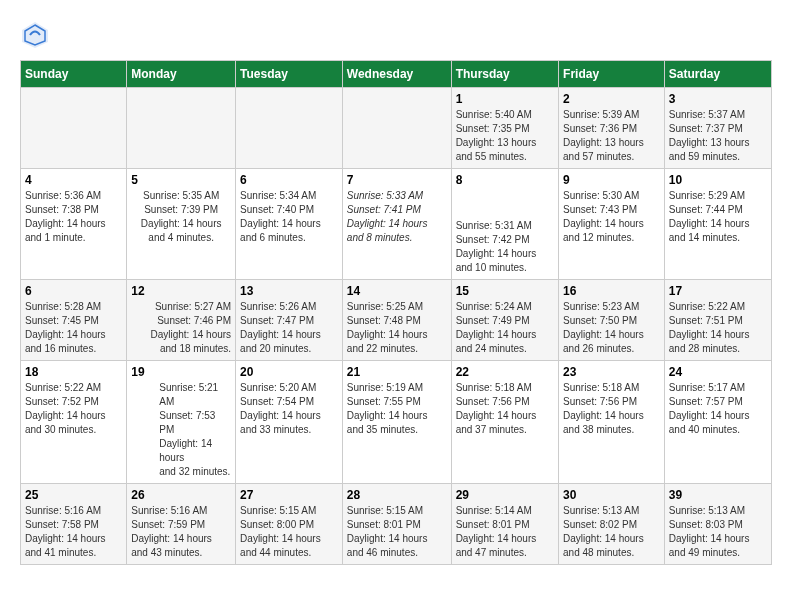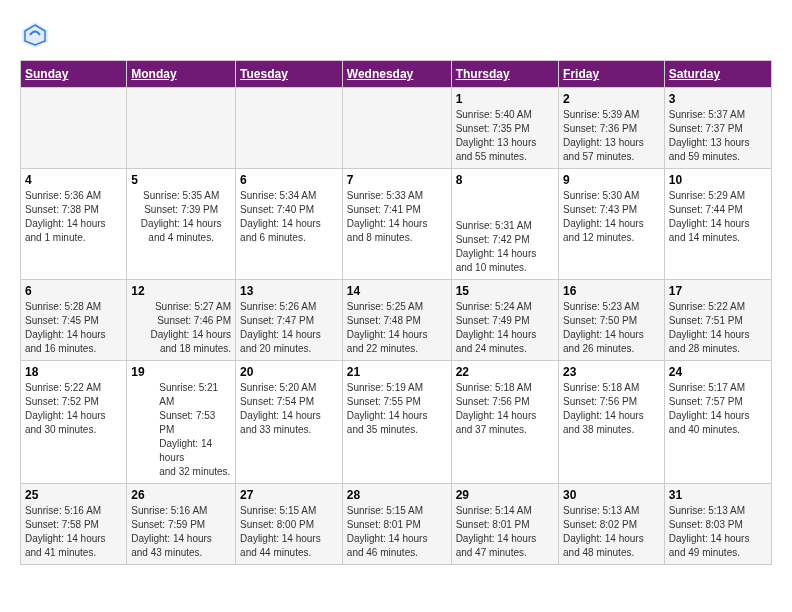--- a/index.html
+++ b/index.html
@@ -83,22 +83,21 @@
       color: #333;
       line-height: 1.4;
     }
     tr:nth-child(odd) td {
       background-color: #f5f5f5;
     }
     tr:nth-child(even) td {
       background-color: #fff;
     }
     .calendar-table thead tr th {
-      background-color: #701a75;
-      text-decoration: underline;
+      background-color: #15803d;
     }
   </style>
 </head>
 <body>
 
 <div class="header">
   <div class="logo">
     <svg class="logo-icon" viewBox="0 0 30 30">
       <polygon points="15,2 28,10 28,22 15,28 2,22 2,10" fill="#3a7bd5" opacity="0.15"></polygon>
       <polygon points="15,5 25,11 25,21 15,25 5,21 5,11" fill="none" stroke="#3a7bd5" stroke-width="1.5"></polygon>
@@ -172,21 +171,21 @@
         </td>
         <td>
           <div class="day-number">6</div>
           <div class="day-info" style="white-space: pre-line;">Sunrise: 5:34 AM
 Sunset: 7:40 PM
 Daylight: 14 hours
 and 6 minutes.</div>
         </td>
         <td>
           <div class="day-number">7</div>
-          <div class="day-info" style="white-space: pre-line;">Sunrise: 5:33 AM
+          <div class="day-info" style="white-space: pre-line; font-style: italic;">Sunrise: 5:33 AM
 Sunset: 7:41 PM
 Daylight: 14 hours
 and 8 minutes.</div>
         </td>
         <td>
           <div class="day-number">8</div>
           <div class="day-info" style="white-space: pre-line; margin-top: 32px;">Sunrise: 5:31 AM
 Sunset: 7:42 PM
 Daylight: 14 hours
 and 10 minutes.</div>
@@ -345,21 +344,21 @@
 and 47 minutes.</div>
         </td>
         <td>
           <div class="day-number">30</div>
           <div class="day-info" style="white-space: pre-line;">Sunrise: 5:13 AM
 Sunset: 8:02 PM
 Daylight: 14 hours
 and 48 minutes.</div>
         </td>
         <td>
-          <div class="day-number">31</div>
+          <div class="day-number">39</div>
           <div class="day-info" style="white-space: pre-line;">Sunrise: 5:13 AM
 Sunset: 8:03 PM
 Daylight: 14 hours
 and 49 minutes.</div>
         </td>
       </tr>
     </tbody>
 </table>
 
 </body></html>

